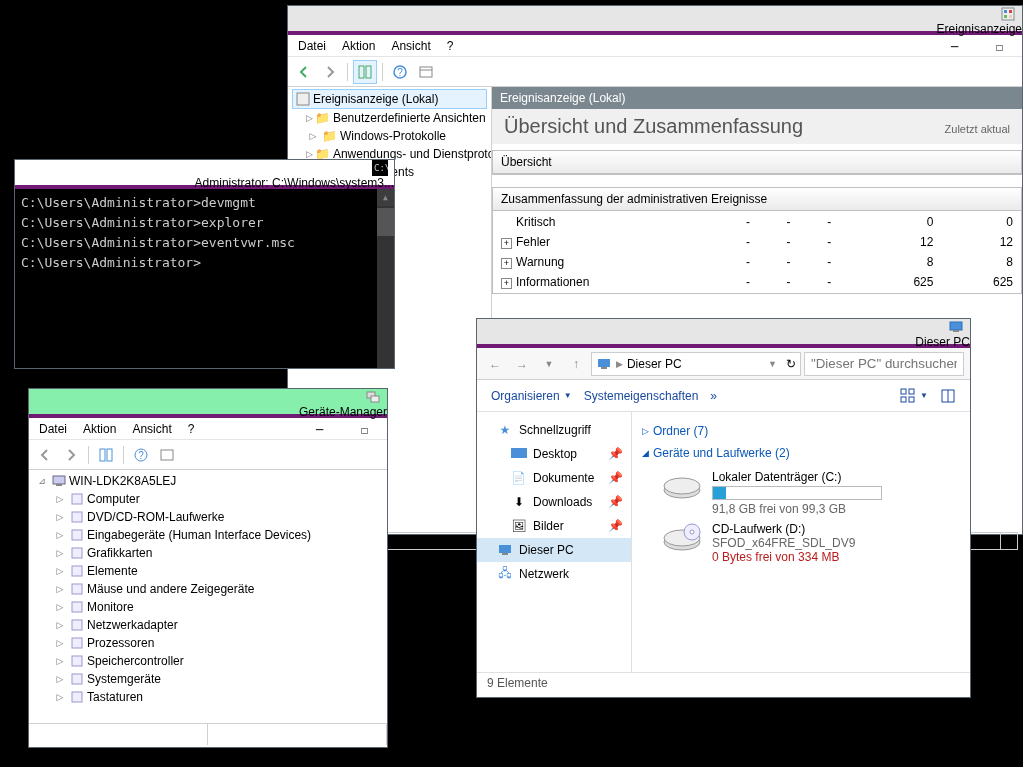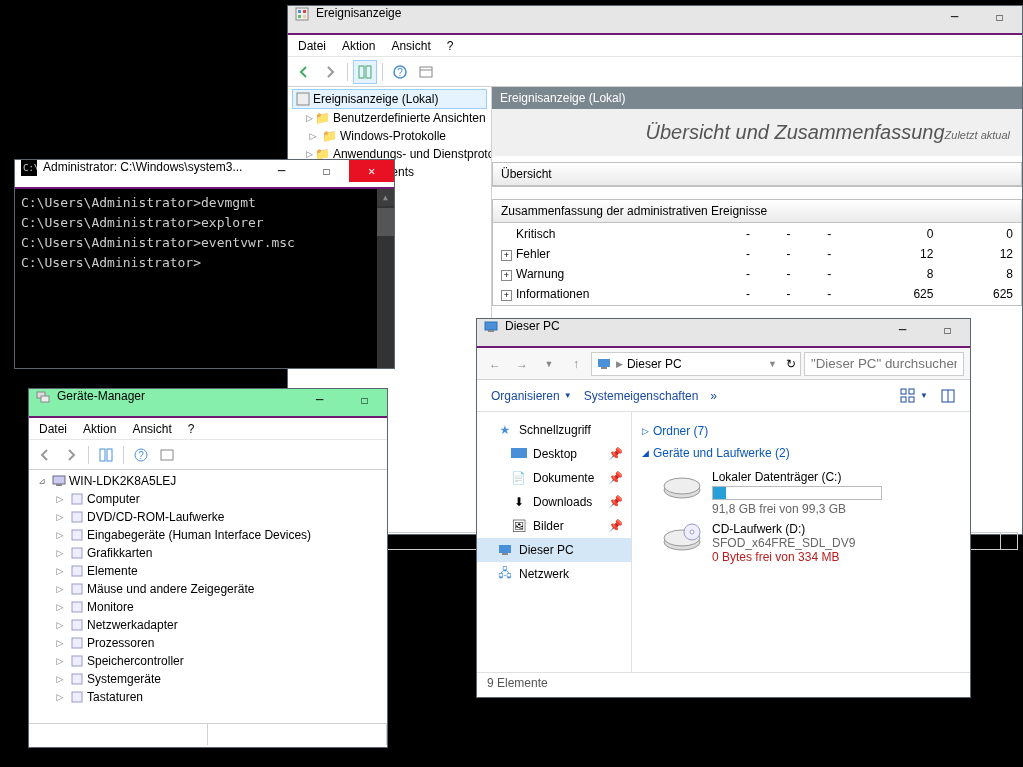--- a/index.html
+++ b/index.html
@@ -1,18 +1,18 @@
 <!DOCTYPE html>
 <html><head>
 <meta charset="utf-8">
 <style>
   * { box-sizing: border-box; margin: 0; padding: 0; }
   body { font-family: "Segoe UI", Tahoma, sans-serif; font-size: 12px; background: #000; width: 1023px; height: 767px; position: relative; overflow: hidden; }
   .window { position: absolute; background: #fff; border: 1px solid #5a6570; }
-  .titlebar { height: 29px; background: #fff; border-bottom: 2px solid #701a75; display: flex; align-items: flex-start; }
+  .titlebar { height: 29px; background: #fff; border-bottom: 4px solid #701a75; display: flex; align-items: flex-end; flex-direction: column; }
   .titlebar-icon { width: 16px; height: 16px; margin: 0 6px; display: inline-flex; align-items: center; justify-content: center; }
   .titlebar-text { flex: 1; font-size: 12px; color: #000; }
   .titlebar-btns { display: flex; height: 100%; }
   .tbtn { width: 45px; height: 22px; display: flex; align-items: center; justify-content: center; border-left: none; color: #000; font-family: monospace; font-size: 12px; }
   .menubar { height: 22px; background: #fff; display: flex; align-items: center; padding: 0 2px; font-size: 12px; border-bottom: 1px solid #e5e5e5; }
   .menuitem { padding: 2px 8px; color: #000; }
   .toolbar { height: 30px; background: #fff; display: flex; align-items: center; border-bottom: 1px solid #d0d0d0; padding: 0 4px; gap: 2px; }
   .tb-btn { width: 24px; height: 24px; display: flex; align-items: center; justify-content: center; }
   .tb-sep { width: 1px; height: 18px; background: #d0d0d0; margin: 0 3px; }
   .tree { padding: 2px 4px; font-size: 12px; line-height: 18px; overflow: hidden; }
@@ -21,21 +21,21 @@
   .expander { width: 14px; color: #777; font-size: 9px; display: inline-block; text-align: center; }
   .icon16 { width: 16px; height: 16px; display: inline-flex; align-items: center; justify-content: center; flex-shrink: 0; }
 
   
   #eventviewer { left: 287px; top: 5px; width: 736px; height: 530px; }
   #eventviewer .titlebar { background: #e6e6e6; height: 29px; }
   .ev-body { display: flex; height: calc(100% - 83px); }
   .ev-left { width: 204px; border-right: 1px solid #d0d0d0; overflow: hidden; }
   .ev-right { flex: 1; display: flex; flex-direction: column; }
   .ev-right-head { background: #7b878f; color: #fff; padding: 4px 8px; font-size: 12px; }
-  .ev-overview-title { background: #f0f0f0; padding: 12px 12px; font-size: 20px; color: #555; display:flex; align-items:baseline; justify-content:flex-end;font-style:italic;}
+  .ev-overview-title { background: #f0f0f0; padding: 6px 12px; font-size: 20px; color: #555; display:flex; align-items:baseline; justify-content:space-between;}
   .ev-overview-title small { font-size:11px; color:#666;}
   .ev-section { margin: 6px 0; border: 1px solid #c0c0c0; background: #fff; }
   .ev-section-head { background: linear-gradient(#fff,#eaeaea); padding: 4px 8px; border-bottom: 1px solid #c0c0c0; font-size: 12px; }
   .ev-table { width: 100%; font-size: 12px; }
   .ev-table th { text-align: left; font-weight: normal; padding: 3px 6px; border-right:1px solid #e5e5e5; background:#fff; }
   .ev-table td { padding: 2px 6px; }
   .ev-table tr.headrow { border-bottom: 1px solid #e5e5e5;}
   .plusbox { display:inline-block; width:11px; height:11px; border:1px solid #888; font-size:9px; line-height:9px; text-align:center; margin-right:4px; }
   .ev-hscroll { height: 18px; display:flex; align-items:center; margin:4px 0; }
   .ev-hscroll .arrow { width:18px; height:18px; border:1px solid #ccc; display:flex; align-items:center; justify-content:center; font-size:8px; }

